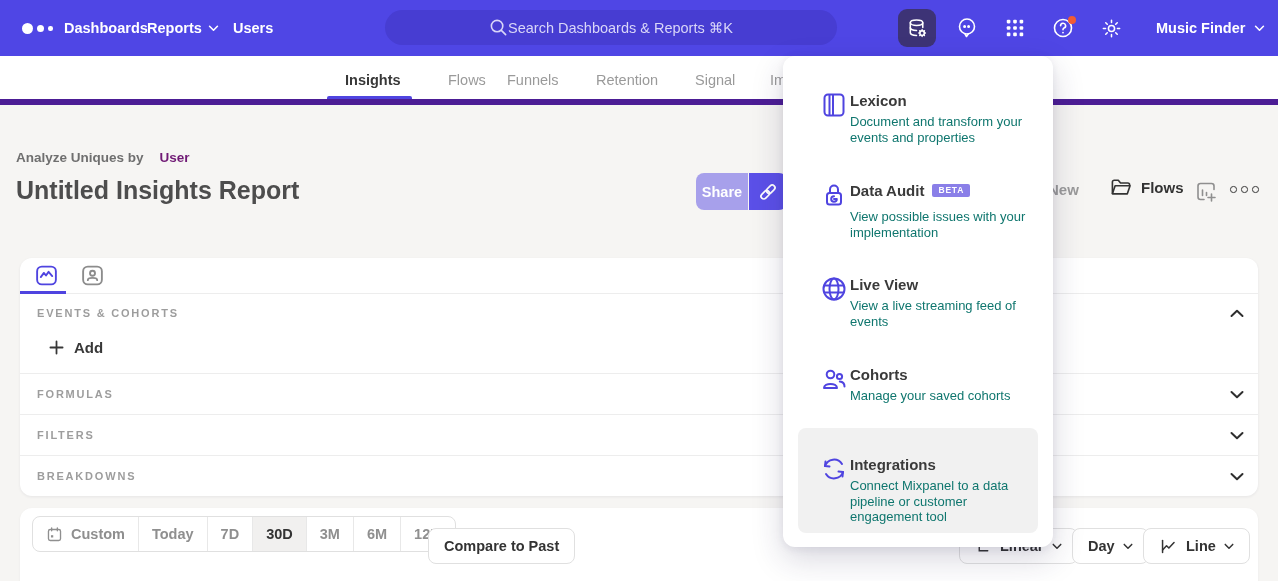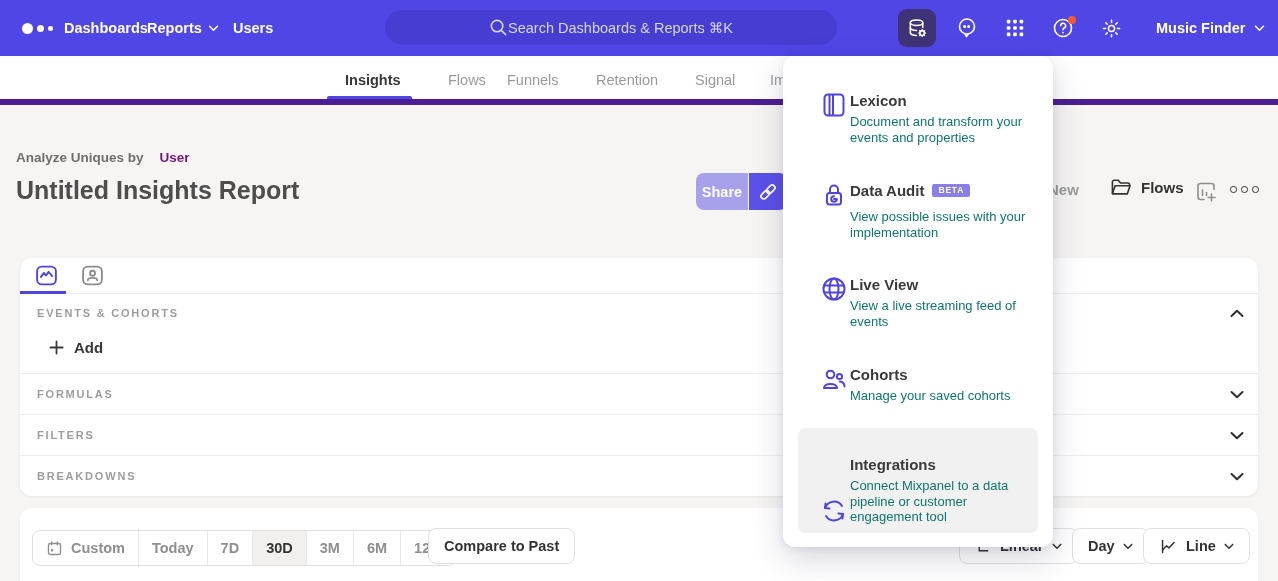--- a/index.html
+++ b/index.html
@@ -69,37 +69,37 @@
   .row-label { position:absolute; left:17px; font-size:11px; letter-spacing:1.8px; color:#9d9d9d; font-weight:700; }
   .lbl-events { top:49px; } .lbl-formulas { top:130px; } .lbl-filters { top:171px; } .lbl-breakdowns { top:212px; }
   .sec-chev { position:absolute; left:1209px; width:16px; height:16px; background:none; border:none; padding:0; }
   .ch-events { top:47px; } .ch-formulas { top:128px; } .ch-filters { top:169px; } .ch-breakdowns { top:210px; }
   .add-btn { position:absolute; left:29px; top:81px; display:flex; align-items:center; gap:10px;
              font-size:15px; font-weight:700; color:#383838; background:none; border:none; }
 
   
   .controls-card { position:absolute; left:20px; top:508px; width:1238px; height:73px; background:#fff;
                    border-radius:12px 12px 0 0; box-shadow:0 1px 3px rgba(30,30,60,.05); }
-  .range-group { position:absolute; left:12px; top:22px; height:36px; display:flex; align-items:stretch;
+  .range-group { position:absolute; left:12px; top:8px; height:36px; display:flex; align-items:stretch;
                  border:1px solid #e0e0e0; border-radius:8px; overflow:hidden; background:#fff; }
   .range-seg { display:flex; align-items:center; gap:8px; padding:0 13px; font-size:14.5px; color:#8f8f8f;
                font-weight:600; background:none; border:none; border-right:1px solid #e8e8e8; border-radius:0; }
   .range-seg:last-child { border-right:none; }
   .range-seg.selected { background:#f1f0ef; color:#333; font-weight:700; }
   .pill-btn { position:absolute; top:20px; height:36px; display:flex; align-items:center; gap:8px; padding:14px 15px;
               border:1px solid #e0e0e0; border-radius:8px; background:#fff; font-size:14.5px; font-weight:700; color:#333; }
   .compare-btn { left:408px; }
   .scale-btn { left:939px; } .interval-btn { left:1052px; } .charttype-btn { left:1123px; }
 
   
   .data-menu { position:absolute; left:783px; top:56px; width:270px; height:491px; background:#fff; border-radius:12px;
                box-shadow:0 12px 32px rgba(40,35,80,.18), 0 2px 8px rgba(40,35,80,.08); z-index:50; }
   .menu-highlight { position:absolute; left:15px; top:372px; width:240px; height:105px; background:#f1f1f1; border-radius:8px; }
   .menu-item { position:absolute; left:37px; width:214px; display:flex; gap:2px; cursor:pointer; }
-  .mi-0 { top:35px; } .mi-1 { top:125px; } .mi-2 { top:219px; } .mi-3 { top:309px; } .mi-4 { top:399px;align-items:flex-end; }
+  .mi-0 { top:35px; } .mi-1 { top:125px; } .mi-2 { top:219px; } .mi-3 { top:309px; } .mi-4 { top:399px; }
   .menu-icon { width:28px; height:28px; flex:none; }
   .menu-text { width:180px; }
   .menu-title { font-size:15px; font-weight:700; color:#3a3a3a; line-height:19px; display:flex; align-items:center; gap:8px; }
   .menu-desc { font-size:13px; color:#0f766e; line-height:15.5px; margin-top:4px; }
   .mi-1 .menu-desc { margin-top:9px; }
   .beta { background:#8a7fe8; color:#fff; font-size:8.5px; font-weight:700; letter-spacing:.8px;
           padding:2.5px 6px; border-radius:2px; line-height:1; }
 </style>
 </head>
 <body>

